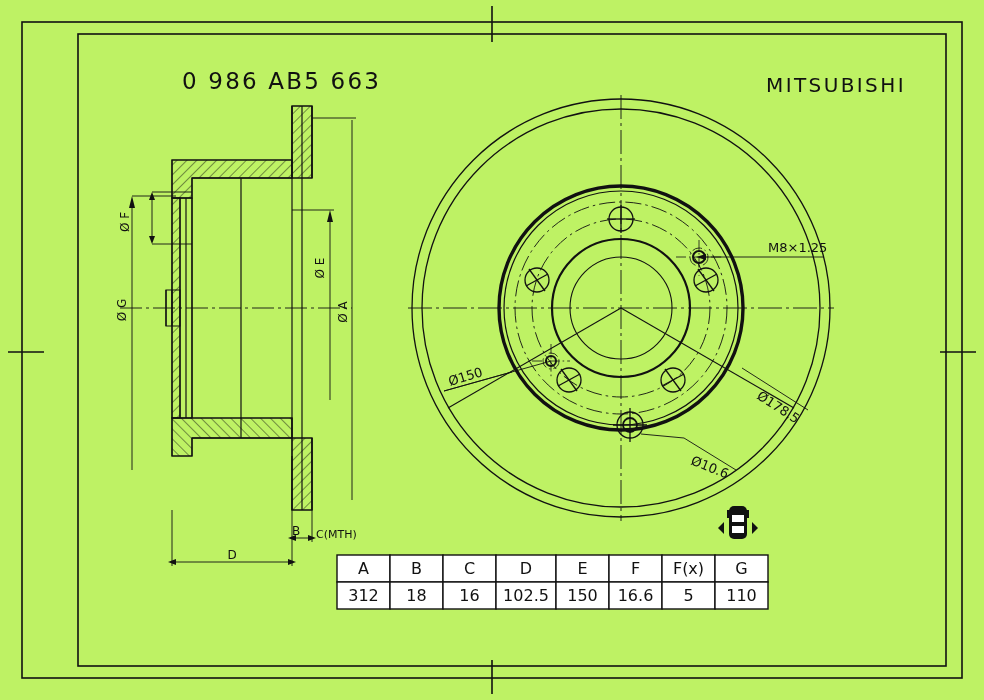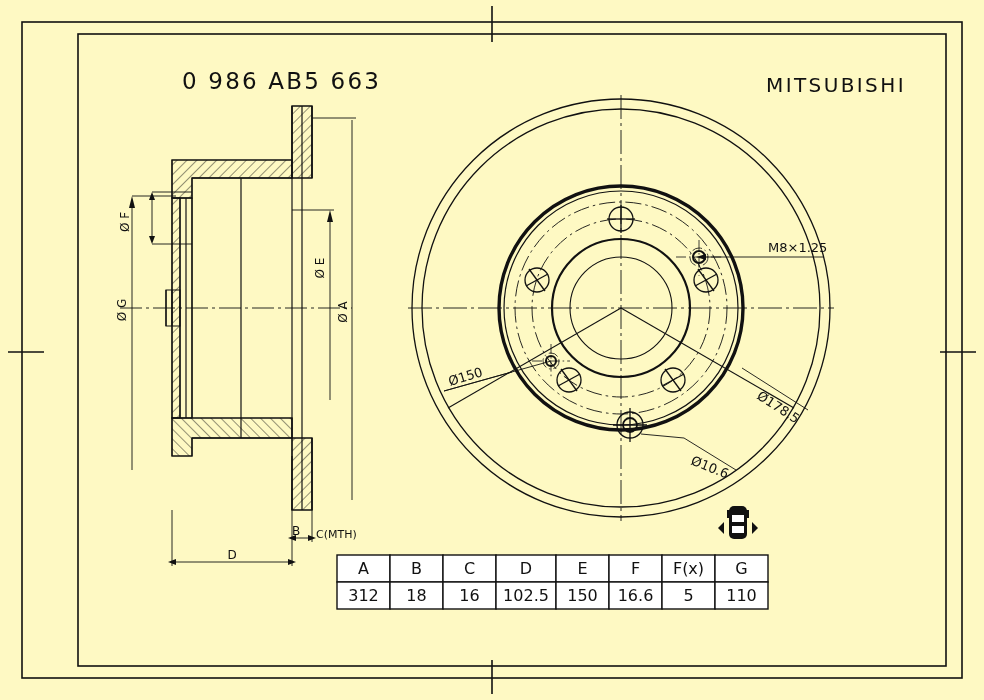--- a/index.html
+++ b/index.html
@@ -1,18 +1,18 @@
 <!DOCTYPE html>
 <html><head>
 <meta charset="utf-8">
 <style>
   html,body{margin:0;padding:0;background:#ffffff;}
   body{width:984px;height:700px;overflow:hidden;
        font-family:"DejaVu Sans","Liberation Sans",sans-serif;color:#111;}
-  #sheet{position:relative;width:984px;height:700px;background:#fef9c3;}
+  #sheet{position:relative;width:984px;height:700px;background:#bef264;}
   svg{display:block;}
   .txt{font-family:"DejaVu Sans","Liberation Sans",sans-serif;fill:#111;}
 </style>
 </head>
 <body>
 
 <div id="sheet">
 <svg width="984" height="700" viewBox="0 0 984 700">
 
   <g fill="none" stroke="#111">

